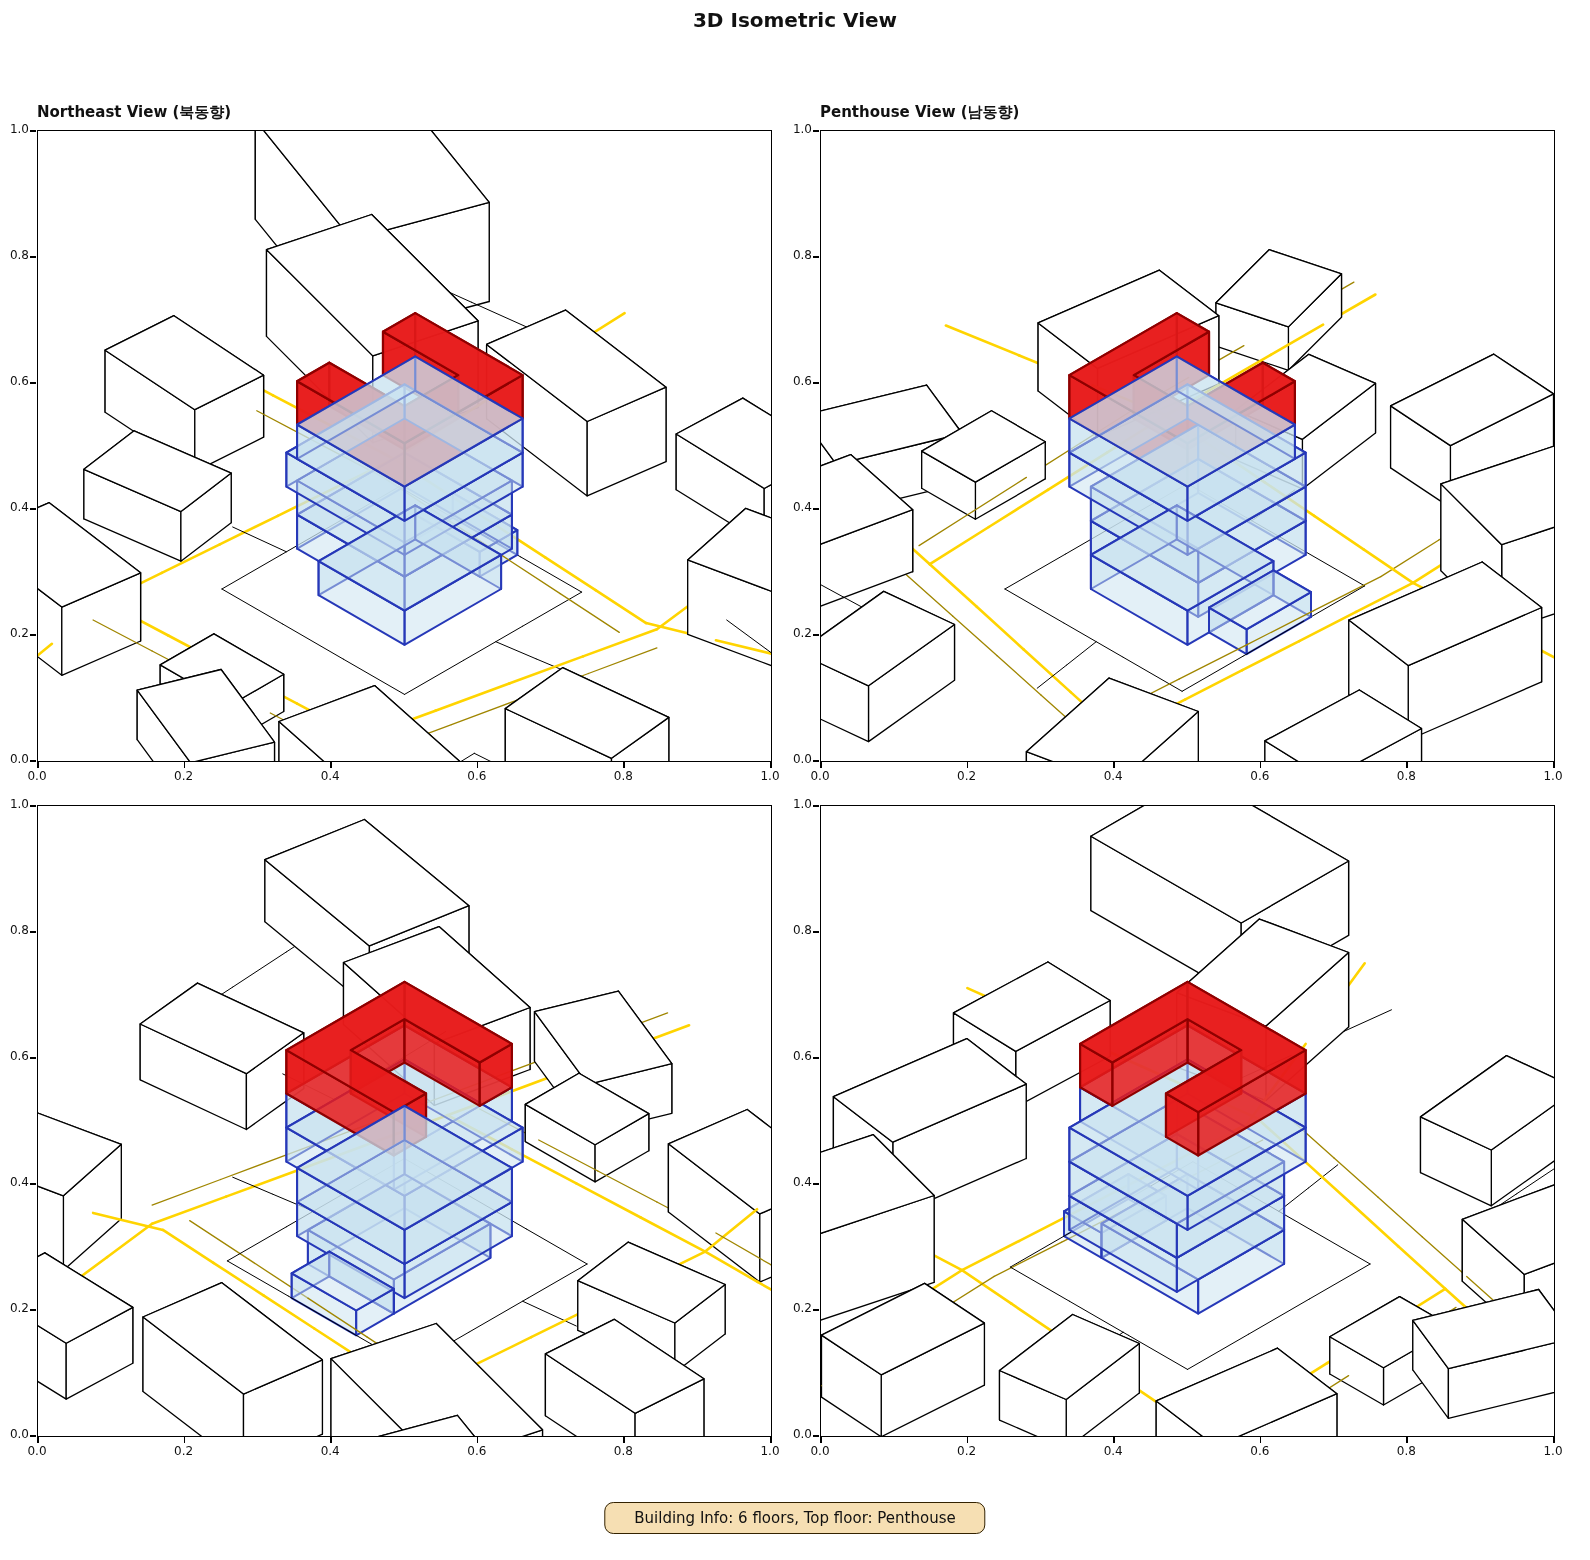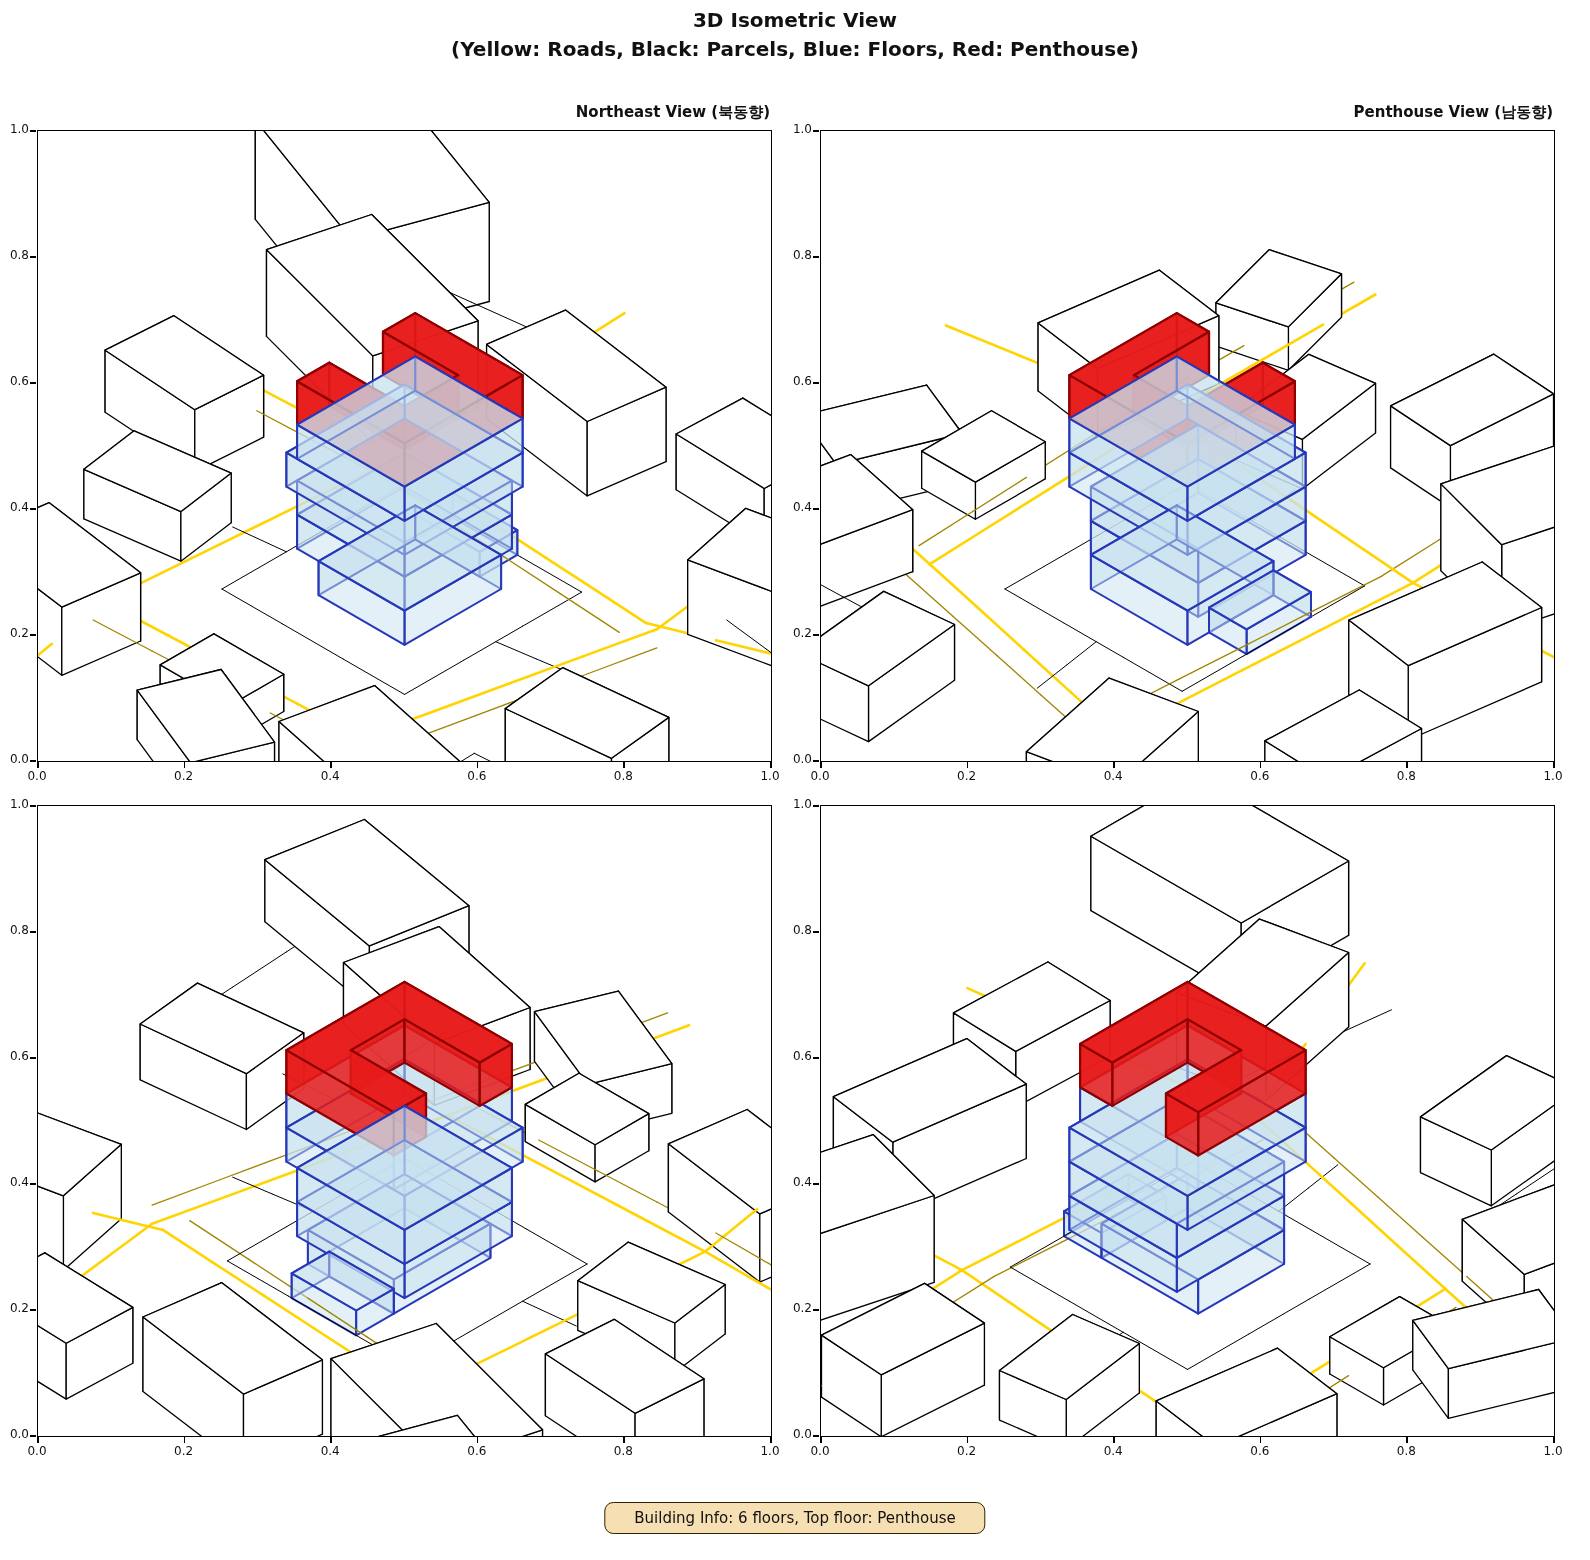--- a/index.html
+++ b/index.html
@@ -2,36 +2,35 @@
 <html><head>
 <meta charset="utf-8">
 <style>
   html,body{margin:0;padding:0;background:#ffffff;}
   .figure{position:relative;width:1590px;height:1560px;background:#ffffff;overflow:hidden;
           font-family:"DejaVu Sans","Liberation Sans",sans-serif;color:#111111;}
   .fig-title{position:absolute;top:6px;left:0;right:0;text-align:center;font-weight:bold;
              font-size:20px;line-height:29px;}
   .panel{position:absolute;width:733px;height:630px;}
   .panel svg{display:block;width:733px;height:630px;background:#ffffff;border:1.6px solid #000000;}
-  .ptitle{position:absolute;top:-27px;left:0;right:0;text-align:right;font-weight:bold;font-size:15px;}
+  .ptitle{position:absolute;top:-27px;left:0;right:0;text-align:left;font-weight:bold;font-size:15px;}
   .ytick{position:absolute;left:-42px;width:34px;text-align:right;font-size:12px;}
   .ymark{position:absolute;left:-7px;width:6px;height:1.6px;background:#000;}
   .xtick{position:absolute;width:44px;text-align:center;font-size:12px;top:639px;}
   .xmark{position:absolute;top:632px;width:1.6px;height:6px;background:#000;}
   .badge{position:absolute;top:1502px;left:50%;transform:translateX(-50%);
          background:#F6DFB3;border:1.6px solid #332200;border-radius:9px;
          padding:6px 29px;font-size:15px;white-space:nowrap;}
 </style>
 </head>
 <body>
 
 <div class="figure">
   <div class="fig-title">
     <div>3D Isometric View</div>
-    <div>(Yellow: Roads, Black: Parcels, Blue: Floors, Red: Penthouse)</div>
   </div>
 
   <div class="panel" style="left:37px;top:130px;">
     <div class="ptitle">Northeast View (북동향)</div>
     <svg class="scene" viewBox="0 0 733 630">
         <path d="M217.3,88.3L355.0,51.3L355.0,-47.9L217.3,-10.9Z" fill="#FFFFFF" fill-opacity="1" stroke="#000000" stroke-width="1.3" stroke-linejoin="round"></path>
         <path d="M355.0,51.3L451.2,170.5L451.2,71.3L355.0,-47.9Z" fill="#FFFFFF" fill-opacity="1" stroke="#000000" stroke-width="1.3" stroke-linejoin="round"></path>
         <path d="M313.6,207.5L217.3,88.3L217.3,-10.9L313.6,108.3Z" fill="#FFFFFF" fill-opacity="1" stroke="#000000" stroke-width="1.3" stroke-linejoin="round"></path>
         <path d="M451.2,170.5L313.6,207.5L313.6,108.3L451.2,71.3Z" fill="#FFFFFF" fill-opacity="1" stroke="#000000" stroke-width="1.3" stroke-linejoin="round"></path>
         <path d="M355.0,-47.9L451.2,71.3L313.6,108.3L217.3,-10.9Z" fill="#FFFFFF" fill-opacity="1" stroke="#000000" stroke-width="1.3" stroke-linejoin="round"></path>

